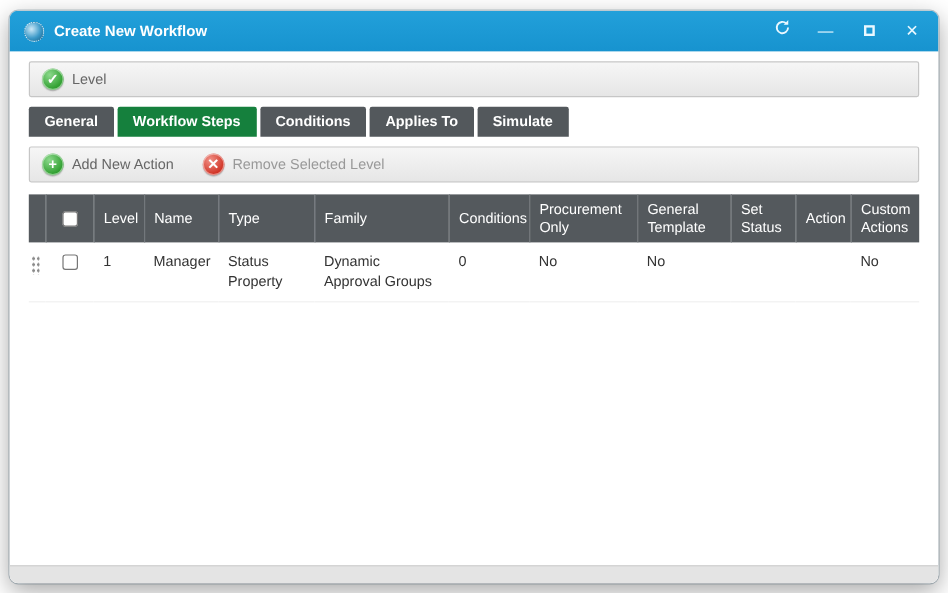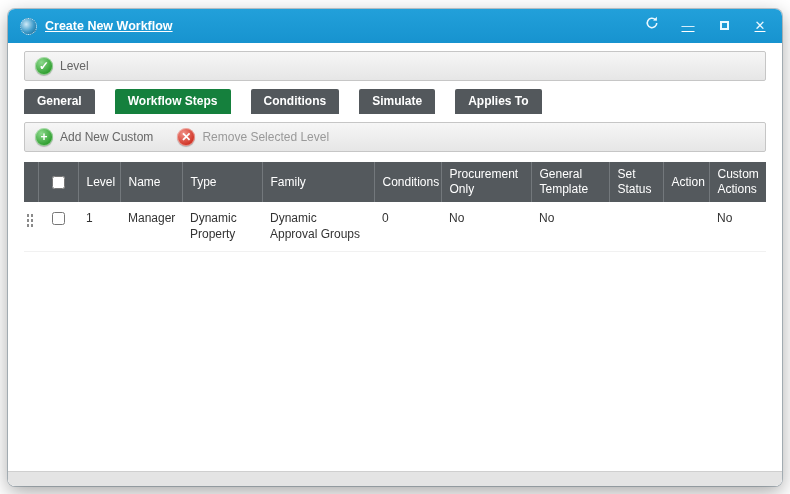--- a/index.html
+++ b/index.html
@@ -20,21 +20,20 @@
     box-shadow: 0 6px 20px rgba(0,0,0,.35), 0 0 0 1px #c2cdd4;
   }
   
   .titlebar {
     flex: 0 0 34px;
     background: linear-gradient(#22a0da, #1793cf);
     display: flex;
     align-items: center;
     padding: 0 12px;
     color: #fff;
-    text-decoration: underline;
   }
   .app-icon {
     width: 17px; height: 17px;
     border-radius: 50%;
     background: radial-gradient(circle at 35% 35%, #cfeaf8, #3d9ac9 55%, #145f86);
     border: 1px dotted rgba(255,255,255,.75);
     margin-right: 8px;
     flex: 0 0 auto;
   }
   .title { font-size: 12.5px; font-weight: bold; }
@@ -70,21 +69,21 @@
     font-size: 12px;
     font-weight: bold;
     line-height: 18px;
     text-align: center;
     box-shadow: inset 0 0 0 1px rgba(255,255,255,.45), 0 1px 1px rgba(0,0,0,.25);
     flex: 0 0 auto;
   }
   .green { background: radial-gradient(circle at 35% 30%, #8cd98c, #2e9e2e 70%, #1d7a1d); }
   .red   { background: radial-gradient(circle at 35% 30%, #f09086, #d03224 70%, #9c1d12); }
   
-  .tabs { display: flex; gap: 20px; margin: 8px 16px 0; flex: 0 0 auto; }
+  .tabs { display: flex; gap: 3px; margin: 8px 16px 0; flex: 0 0 auto; }
   .tab {
     background: #53585c;
     color: #fff;
     font-size: 12px;
     font-weight: bold;
     padding: 5px 13px 6px;
     border-radius: 2px 2px 0 0;
     cursor: pointer;
     white-space: nowrap;
   }
@@ -160,28 +159,28 @@
       <div class="tool-btn">
         <span class="icon-circle green">✓</span>
         <span>Level</span>
       </div>
     </div>
 
     <div class="tabs">
       <div class="tab">General</div>
       <div class="tab active">Workflow Steps</div>
       <div class="tab">Conditions</div>
+      <div class="tab">Applies To</div>
       <div class="tab">Simulate</div>
-      <div class="tab">Applies To</div>
     </div>
 
     <div class="toolbar">
       <div class="tool-btn">
         <span class="icon-circle green">+</span>
-        <span>Add New Custom</span>
+        <span>Add New Action</span>
       </div>
       <div class="tool-btn dim">
         <span class="icon-circle red">✕</span>
         <span>Remove Selected Level</span>
       </div>
     </div>
 
     <table class="grid">
       <colgroup>
         <col style="width:14px">
@@ -214,21 +213,21 @@
         </tr>
       </thead>
       <tbody>
         <tr>
           <td style="padding:9px 2px 0 2px;">
             <div class="drag-dots"></div>
           </td>
           <td class="cb" style="padding-top:9px;"><input type="checkbox" style=""></td>
           <td>1</td>
           <td>Manager</td>
-          <td>Dynamic Property</td>
+          <td>Status Property</td>
           <td>Dynamic Approval Groups</td>
           <td>0</td>
           <td>No</td>
           <td>No</td>
           <td></td>
           <td></td>
           <td>No</td>
         </tr>
       </tbody>
     </table>

